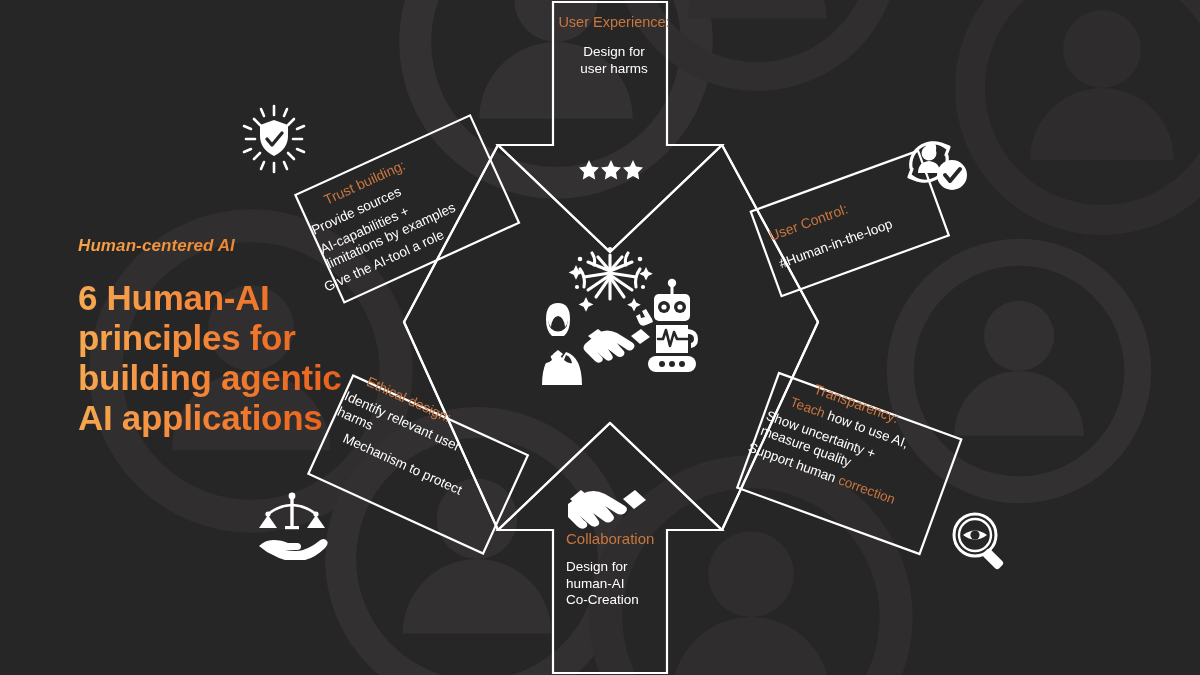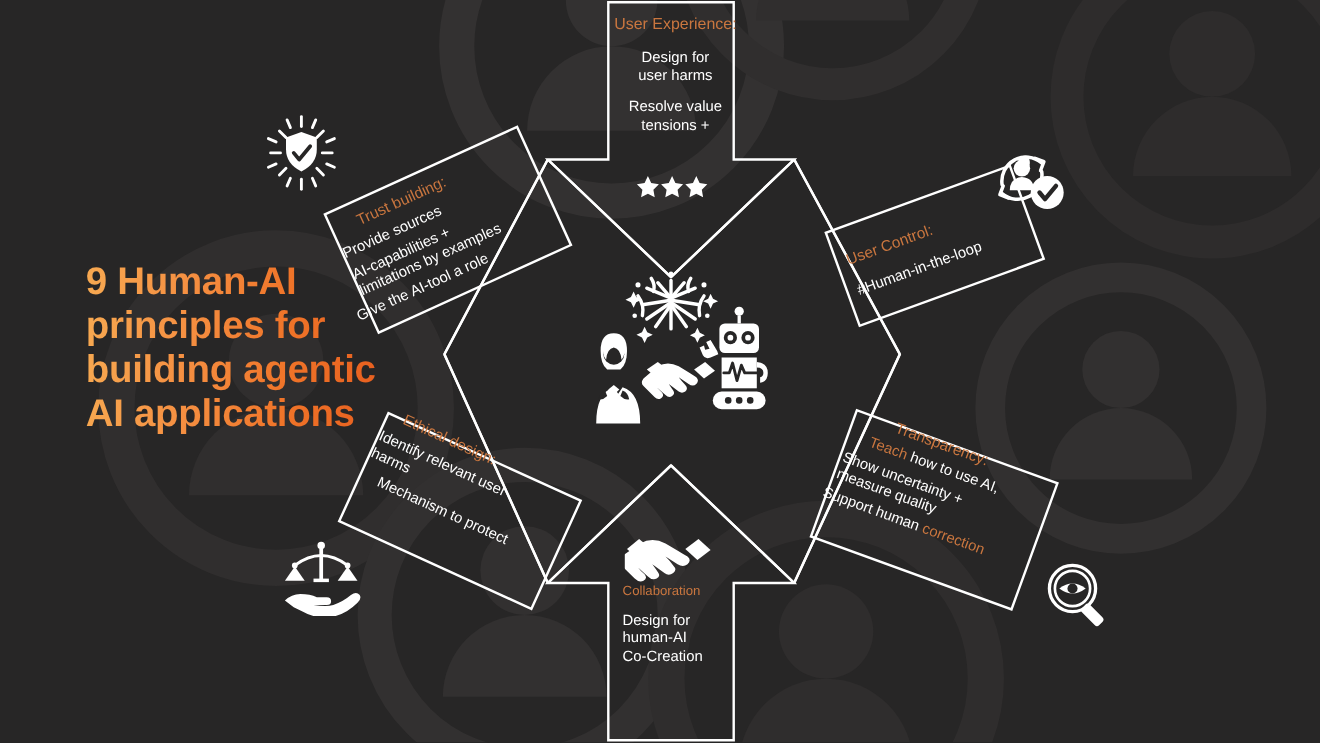--- a/index.html
+++ b/index.html
@@ -55,21 +55,21 @@
   .or { color: #C9763F; }
 
   
   #c-ux { left: 558px; top: 14px; width: 112px; text-align: center; }
   #c-ux .hd { font-size: 14.5px; line-height: 1.2; text-align: center; }
   #c-ux .b1 { margin-top: 13px; }
   #c-ux .b2 { margin-top: 12px; }
 
   
   #c-collab { left: 566px; top: 530px; width: 130px; text-align: left; }
-  #c-collab .hd { font-size: 12px; }
+  #c-collab .hd { font-size: 15px; }
   #c-collab .b1 { margin-top: 11px; }
 
   
   #c-trust  { left: 312px; top: 163px; width: 172px; transform: rotate(-24.5deg); transform-origin: 50% 50%; }
   #c-trust .hd { font-size: 14px; margin-left: 24px; }
   #c-trust .b1 { margin-top: 6px; }
   #c-trust .b2 { margin-top: 4px; }
   #c-trust .b3 { margin-top: 4px; margin-left: -12px; }
 
   #c-ethic  { left: 334px; top: 400px; width: 174px; transform: rotate(24.5deg); transform-origin: 50% 50%; }
@@ -218,21 +218,22 @@
       <path d="M 722,145 L 818,322"></path>
       <path d="M 818,322 L 722,530"></path>
       <path d="M 498,145 L 610,252"></path>
       <path d="M 722,145 L 610,252"></path>
       <path d="M 498,530 L 610,423"></path>
       <path d="M 722,530 L 610,423"></path>
     </g>
   </svg>
 
   <div id="titleblock">
-    <div id="maintitle">9 Human-AI principles for building agentic AI applications</div>
+    <div id="eyebrow">Human-centered AI</div>
+    <div id="maintitle">6 Human-AI principles for building agentic AI applications</div>
   </div>
 
   <div class="ico" id="ic-center">
     <svg width="180" height="145" viewBox="0 0 180 145" fill="#FFFFFF">
 
       <g stroke="#FFFFFF" stroke-width="3.1" stroke-linecap="round" fill="none">
         <path d="M90 28 L90 12"></path>
           <path d="M90 28 L78 14"></path>
           <path d="M90 28 L102 14"></path>
         <path d="M90 28 L68 19"></path>
@@ -300,24 +301,20 @@
       <path d="M33 1 l3 6.4 7 1 -5 5 1.2 7 -6.2-3.3 -6.2 3.3 1.2-7 -5-5 7-1z"></path>
       <path d="M55 1 l3 6.4 7 1 -5 5 1.2 7 -6.2-3.3 -6.2 3.3 1.2-7 -5-5 7-1z"></path>
     </svg>
   </div>
 
   <div class="callout ct" id="c-ux">
     <div class="hd">User Experience:</div>
     <div class="b1">
       <div>Design for</div>
       <div>user harms</div>
-    </div>
-    <div class="b2">
-      <div>Resolve value</div>
-      <div>tensions  +</div>
     </div>
   </div>
 
   <div class="callout ct" id="c-trust">
     <div class="hd">Trust building:</div>
     <div class="b1">Provide sources</div>
     <div class="b2">
       <div>AI-capabilities +</div>
       <div>limitations by examples</div>
     </div>

